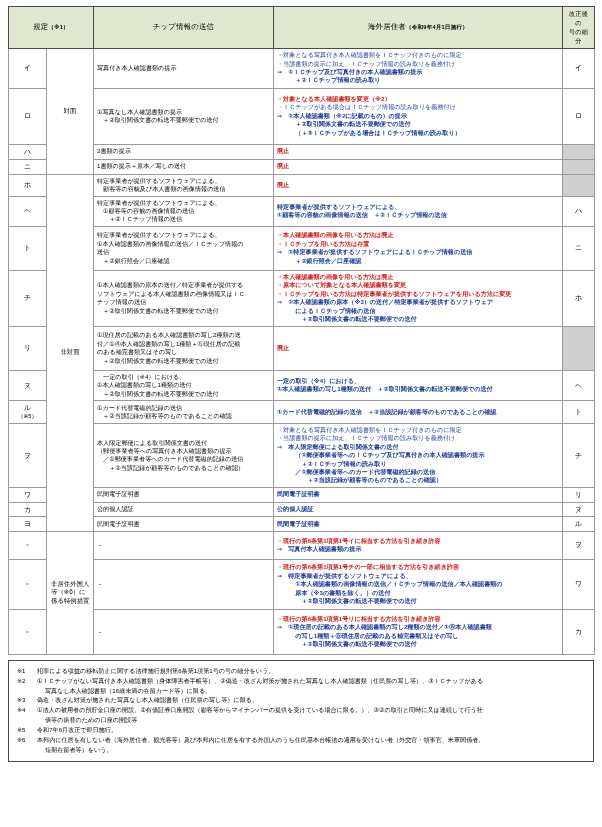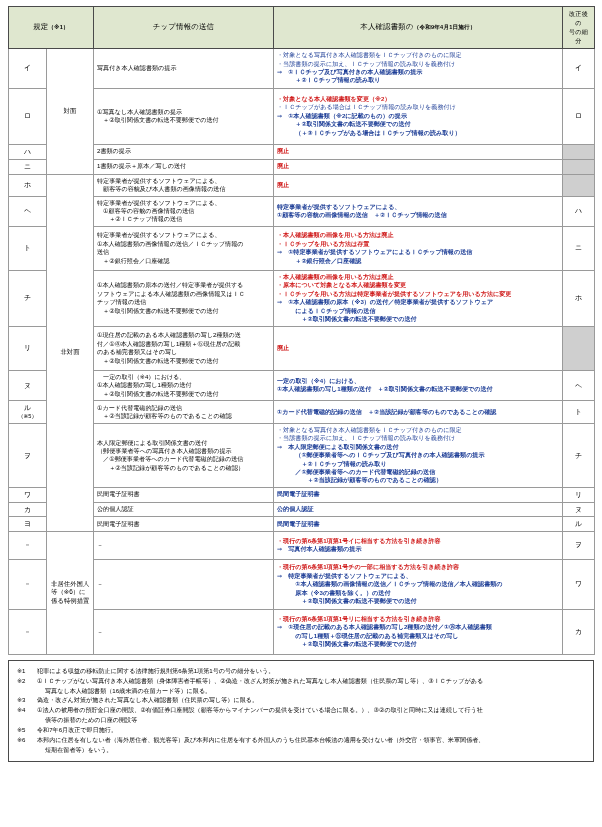--- a/index.html
+++ b/index.html
@@ -146,21 +146,21 @@
       <col class="c-kigou">
       <col class="c-taimen">
       <col class="c-naiyou">
       <col class="c-minaoshi">
       <col class="c-after">
     </colgroup>
     <thead>
       <tr>
         <th colspan="2"><span>規定</span><span class="sub">（※1）</span></th>
         <th><span>チップ情報の送信</span></th>
-        <th><span>本人確認書類の</span><span class="sub">（令和9年4月1日施行）</span></th>
+        <th><span>海外居住者</span><span class="sub">（令和9年4月1日施行）</span></th>
         <th class="hdr-kubun"><span>改正後の</span><br><span>号の細分</span></th>
       </tr>
     </thead>
     <tbody id="tbody">
         <tr style="height: 40px;">
           <td class="kigou">イ</td>
           <td class="taimen" rowspan="4">対面</td>
           <td class="naiyou">
             <span class="ln">写真付き本人確認書類の提示</span>
           </td>

